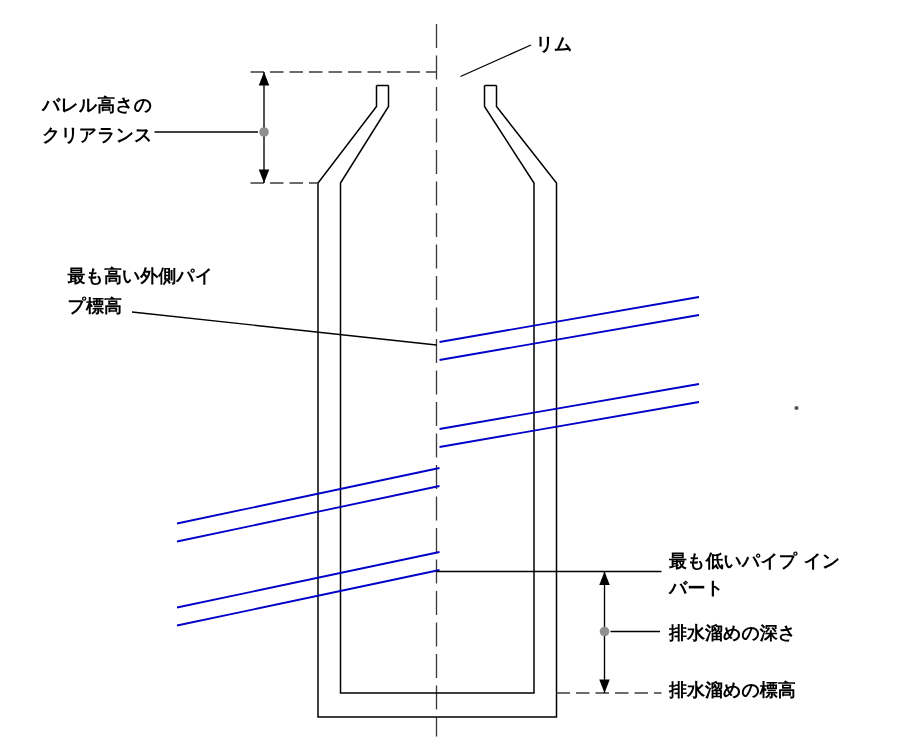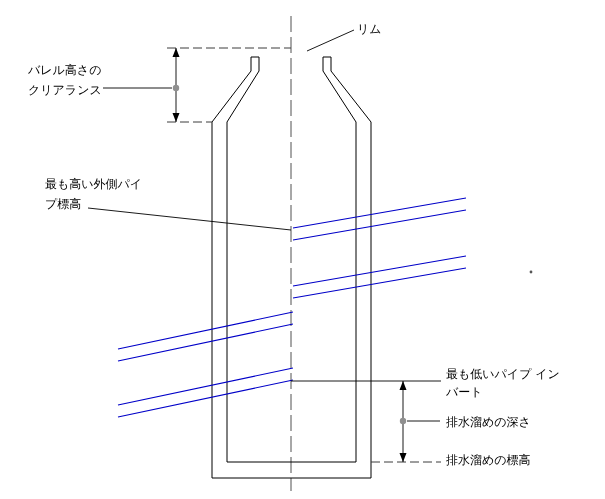--- a/index.html
+++ b/index.html
@@ -7,20 +7,21 @@
     padding: 0;
     background: #ffffff;
   }
   .canvas {
     position: relative;
     width: 605px;
     height: 499px;
     background: var(--bg, #ffffff);
     font-family: "DejaVu Sans", "Liberation Sans", sans-serif;
     overflow: hidden;
+    font-weight: bold;
   }
   svg {
     position: absolute;
     top: 0;
     left: 0;
     display: block;
   }
   text {
     font-size: 12px;
     fill: #000000;

